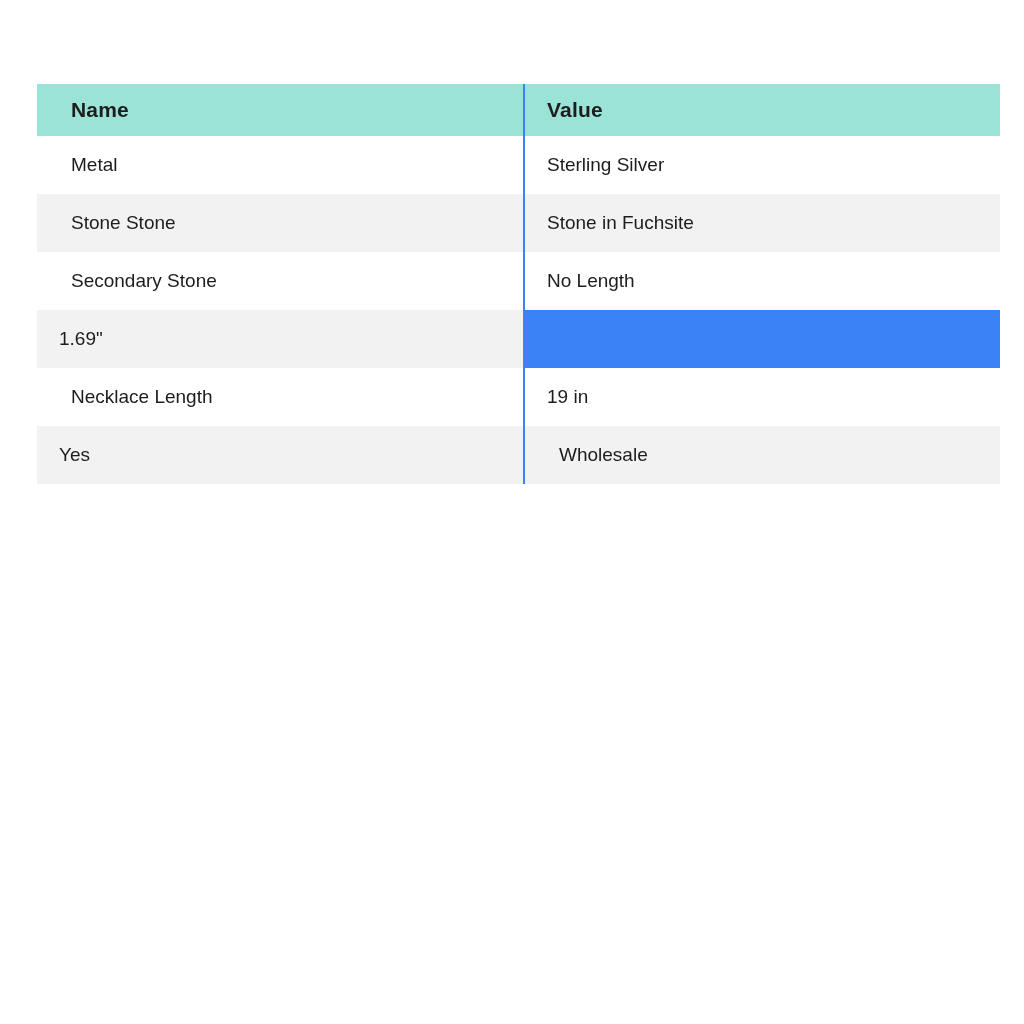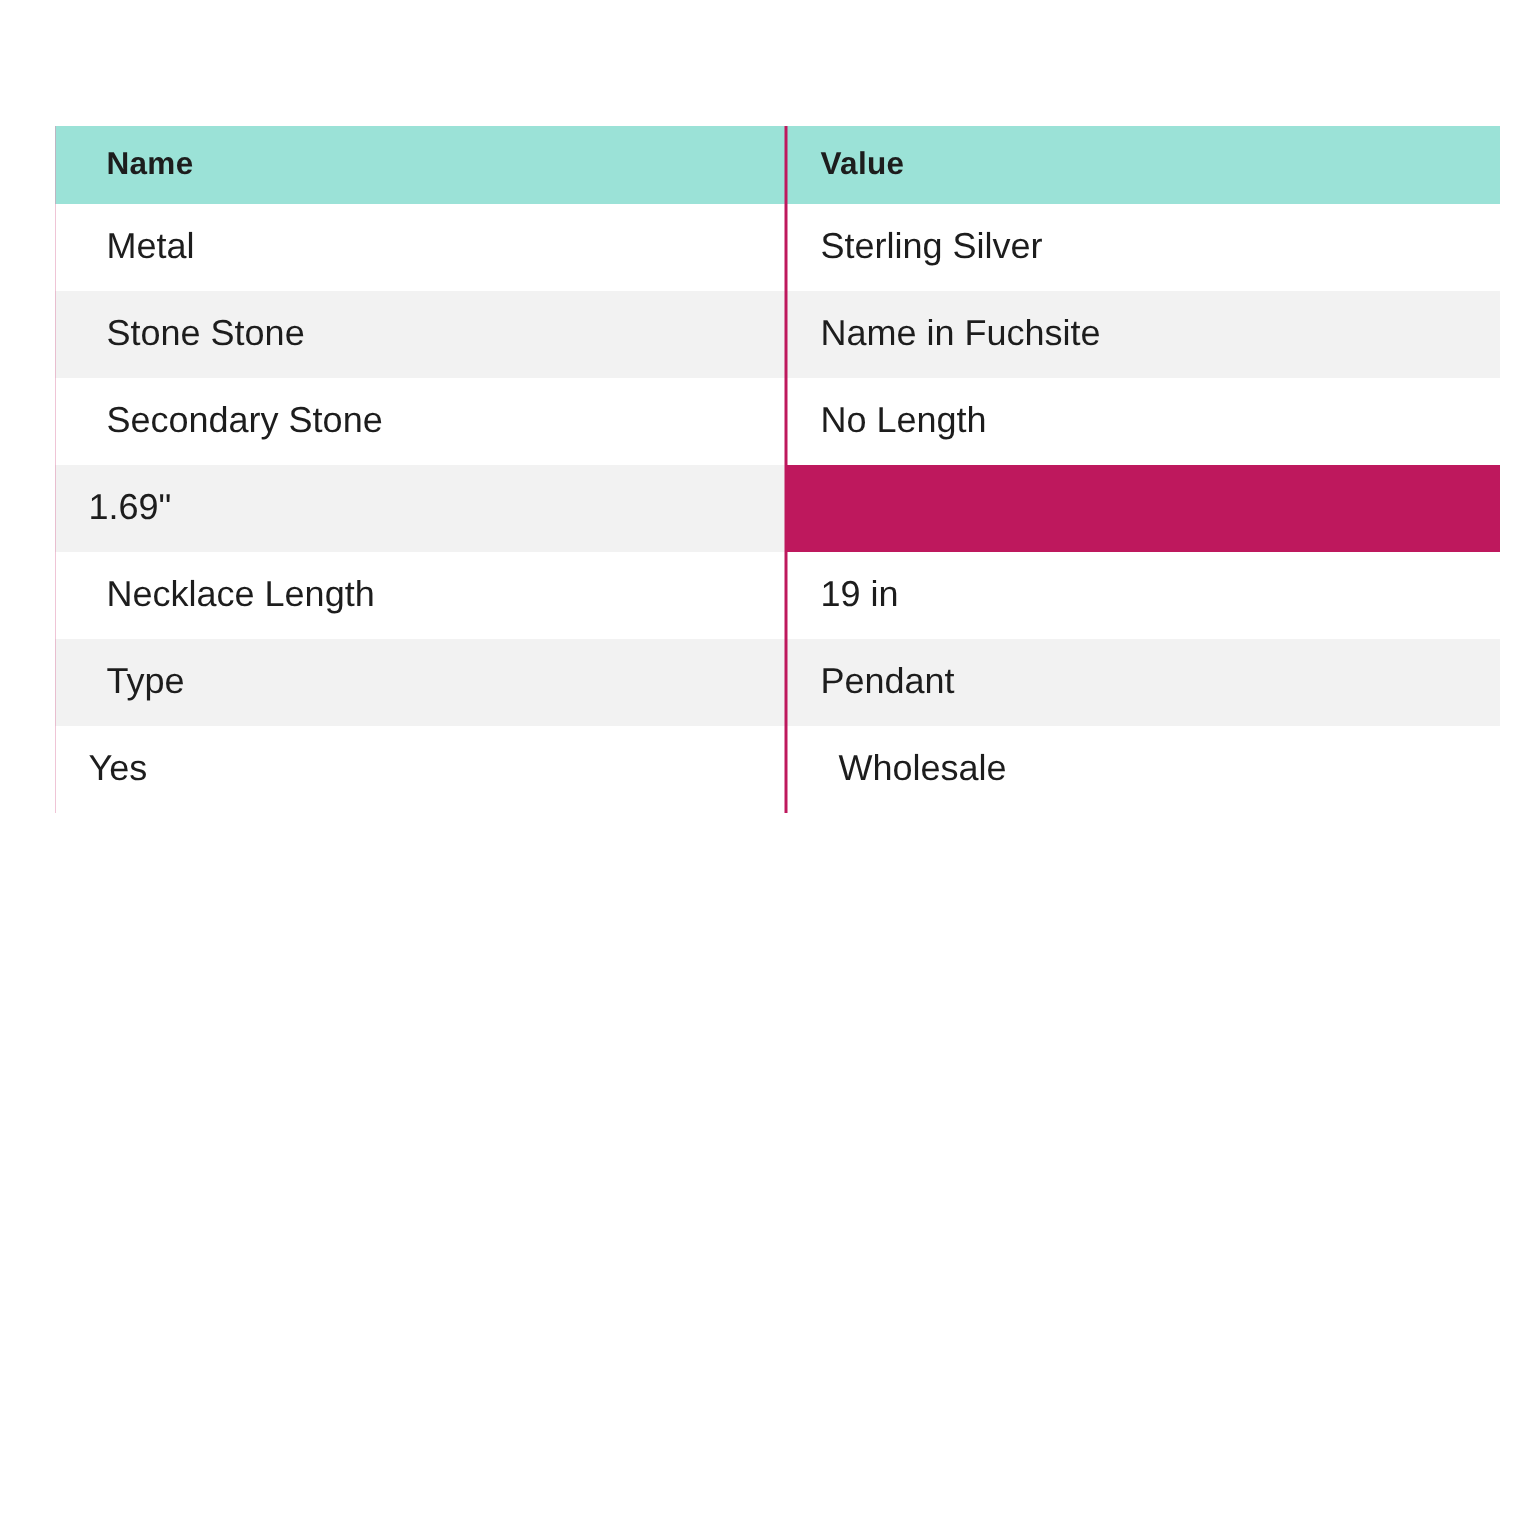--- a/index.html
+++ b/index.html
@@ -20,21 +20,21 @@
   .spec-table {
     position: absolute;
     left: 37px;
     top: 84px;
     width: 963px;
   }
   .t-row {
     display: grid;
     grid-template-columns: 486px 1fr;
     column-gap: 2px;
-    background: #be185d; 
+    background: #3b82f6; 
   }
   .t-cell {
     display: flex;
     align-items: center;
     overflow: hidden;
     white-space: nowrap;
   }
   .t-cell.name-col { padding-left: 34px; }
   .t-cell.value-col { padding-left: 22px; }
 
@@ -42,21 +42,21 @@
   .header-row .t-cell {
     background: var(--header-bg);
     font-size: 21px;
     font-weight: 700;
     letter-spacing: 0.2px;
   }
 
   .body-rows .t-row { height: 58px; }
   .body-rows .t-row .t-cell {
     background: #ffffff;
-    font-size: 24px;
+    font-size: 19px;
     font-weight: 400;
   }
   .body-rows .t-row:nth-child(even) .t-cell {
     background: var(--row-alt-bg);
   }
 </style>
 </head>
 <body>
 
 <div class="spec-table">
@@ -68,42 +68,38 @@
 
   <div class="body-rows">
 
     <div class="t-row">
       <div class="t-cell name-col">Metal</div>
       <div class="t-cell value-col">Sterling Silver</div>
     </div>
 
     <div class="t-row">
       <div class="t-cell name-col">Stone Stone</div>
-      <div class="t-cell value-col">Name in Fuchsite</div>
+      <div class="t-cell value-col">Stone in Fuchsite</div>
     </div>
 
     <div class="t-row">
       <div class="t-cell name-col">Secondary Stone</div>
       <div class="t-cell value-col">No Length</div>
     </div>
 
 
     <div class="t-row">
       <div class="t-cell value-col">1.69"</div>
     </div>
 
     <div class="t-row">
       <div class="t-cell name-col">Necklace Length</div>
       <div class="t-cell value-col">19 in</div>
     </div>
 
-    <div class="t-row">
-      <div class="t-cell name-col">Type</div>
-      <div class="t-cell value-col">Pendant</div>
-    </div>
 
     <div class="t-row">
       <div class="t-cell value-col">Yes</div>
       <div class="t-cell name-col">Wholesale</div>
     </div>
 
   </div>
 </div>
 
 </body></html>

